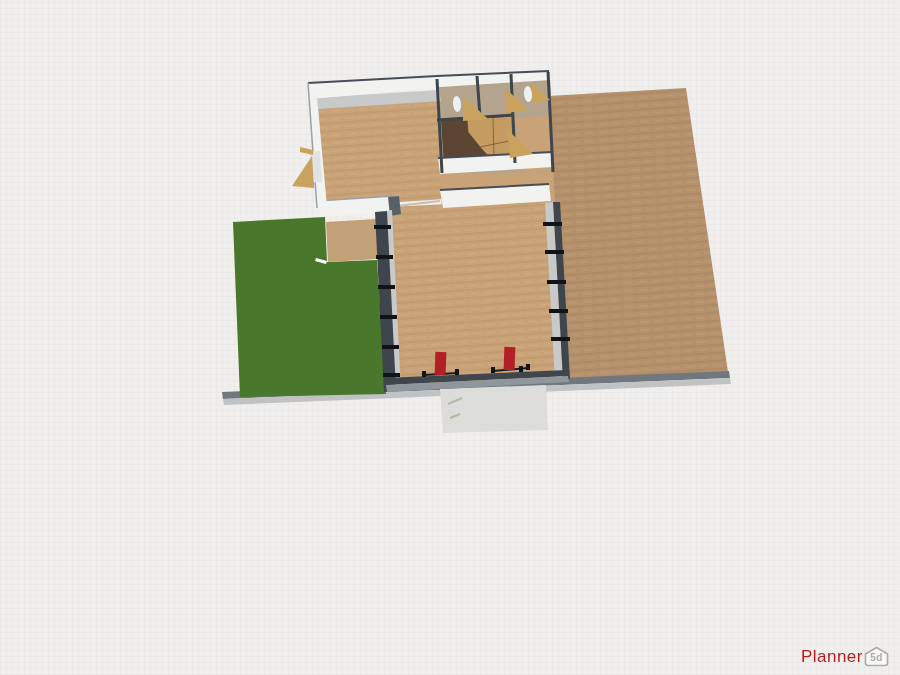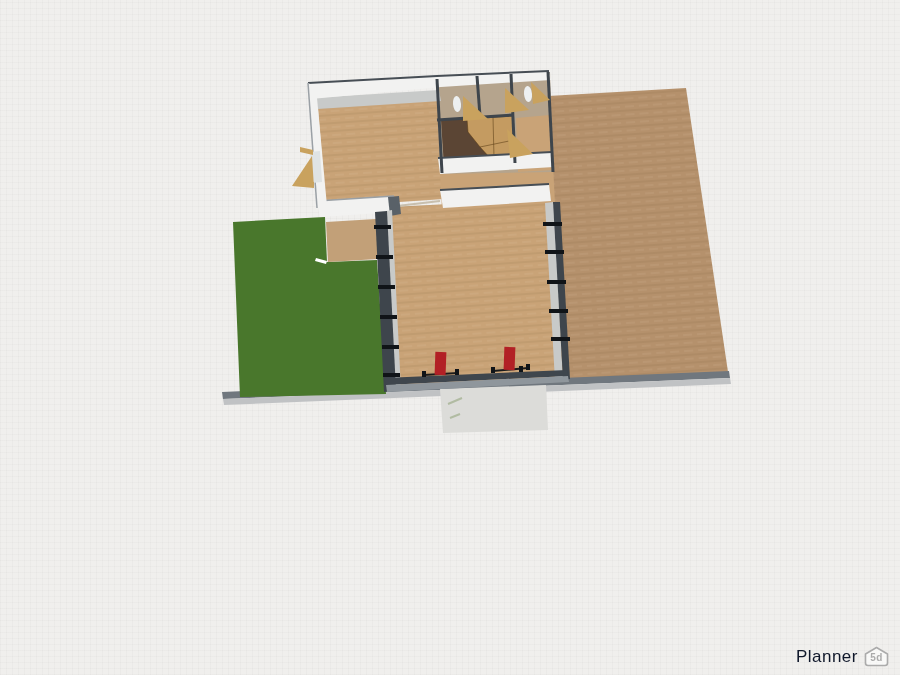--- a/index.html
+++ b/index.html
@@ -13,22 +13,22 @@
   }
   #scene{position:absolute;left:0;top:0;}
   .edge-dark{stroke:#474e55;stroke-width:2;fill:none;}
   .edge-soft{stroke:#9aa0a5;stroke-width:1.5;fill:none;}
   .wall-line{stroke:#3e454c;stroke-width:3;fill:none;}
   .mark{fill:#101418;}
   .stair-edge{stroke:rgba(90,60,20,0.55);stroke-width:1;}
   .streak{stroke:#9fae8c;stroke-width:2;opacity:.7;}
   .threshold{stroke:#c8bfae;stroke-width:2;}
   #watermark{
-    position:absolute;right:10px;bottom:7px;display:flex;align-items:center;gap:5px;
-    color:#0f172a;font-size:17px;letter-spacing:.5px;user-select:none;
+    position:absolute;right:10px;bottom:7px;display:flex;align-items:center;
+    color:#b91c1c;font-size:17px;letter-spacing:.5px;user-select:none;
   }
   #watermark .badge-text{font-size:10px;font-weight:bold;fill:#ababab;}
 </style>
 </head>
 <body>
 
 <svg id="scene" width="900" height="675" viewBox="0 0 900 675">
   <defs>
     <pattern id="wood" width="14" height="8" patternUnits="userSpaceOnUse" patternTransform="rotate(-4)">
       <rect width="14" height="8" fill="none"></rect>

